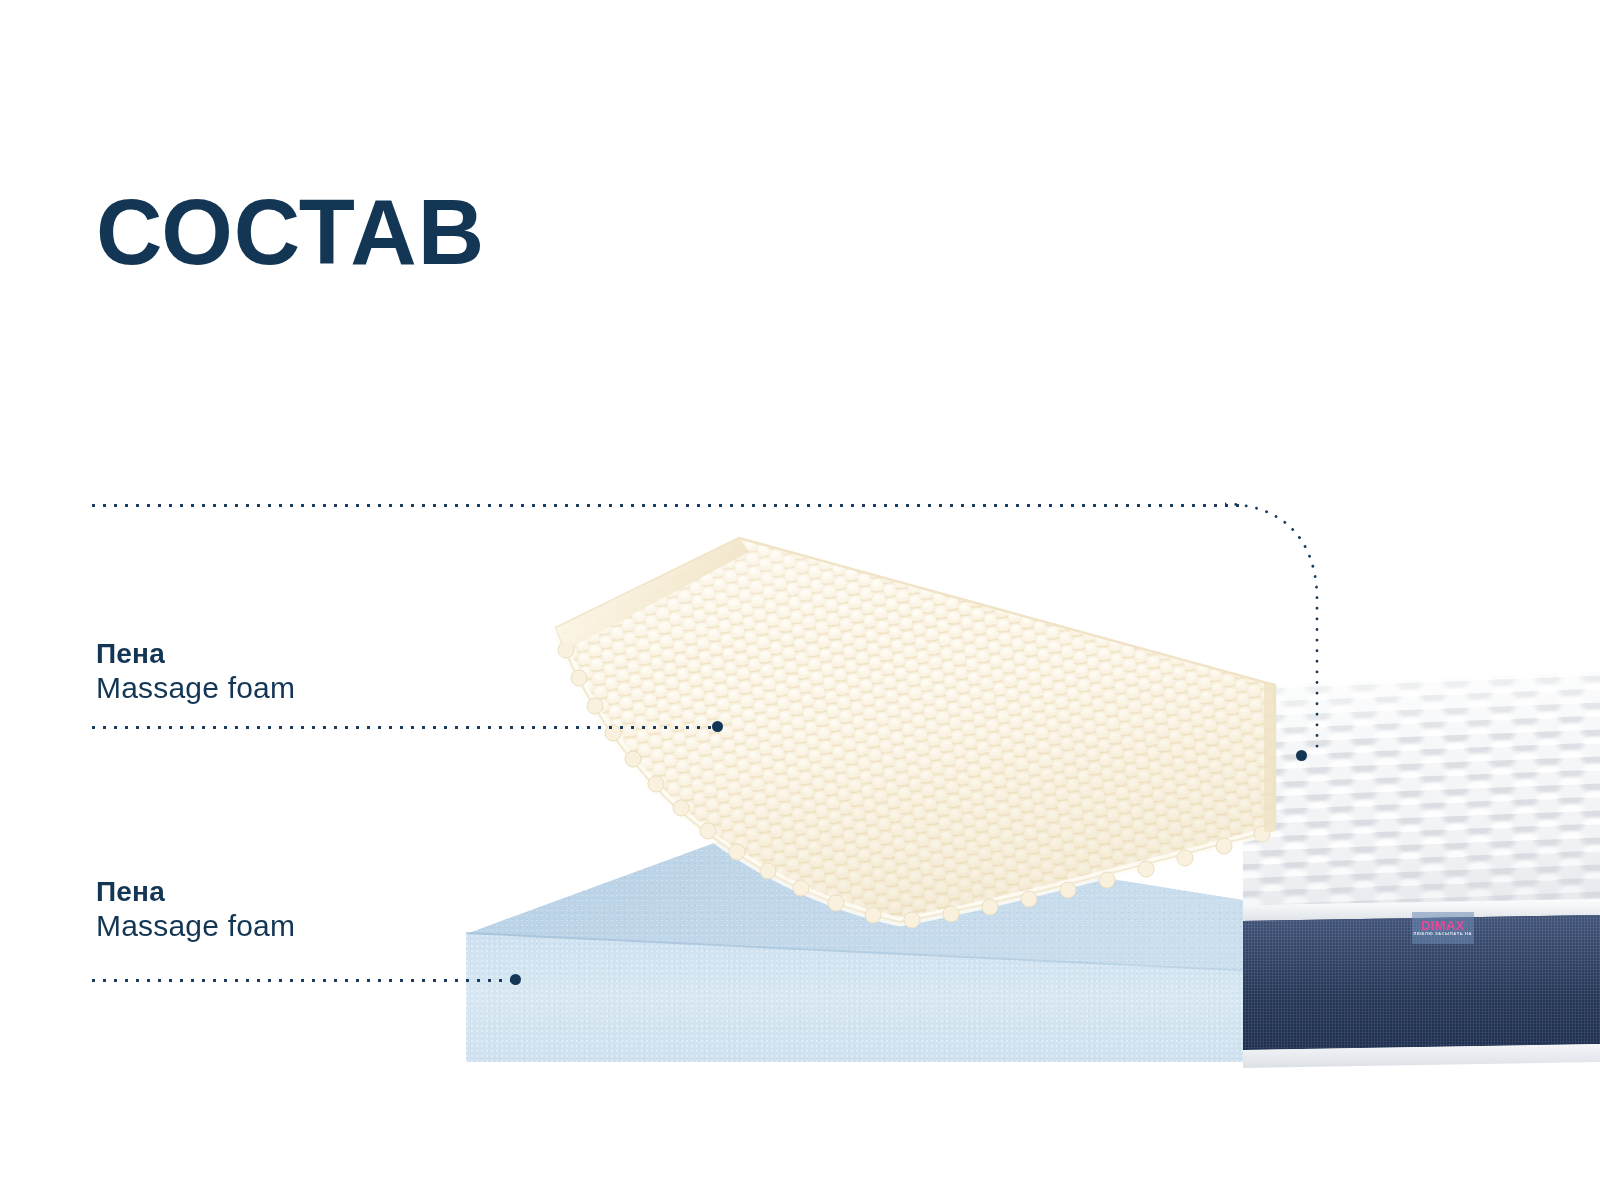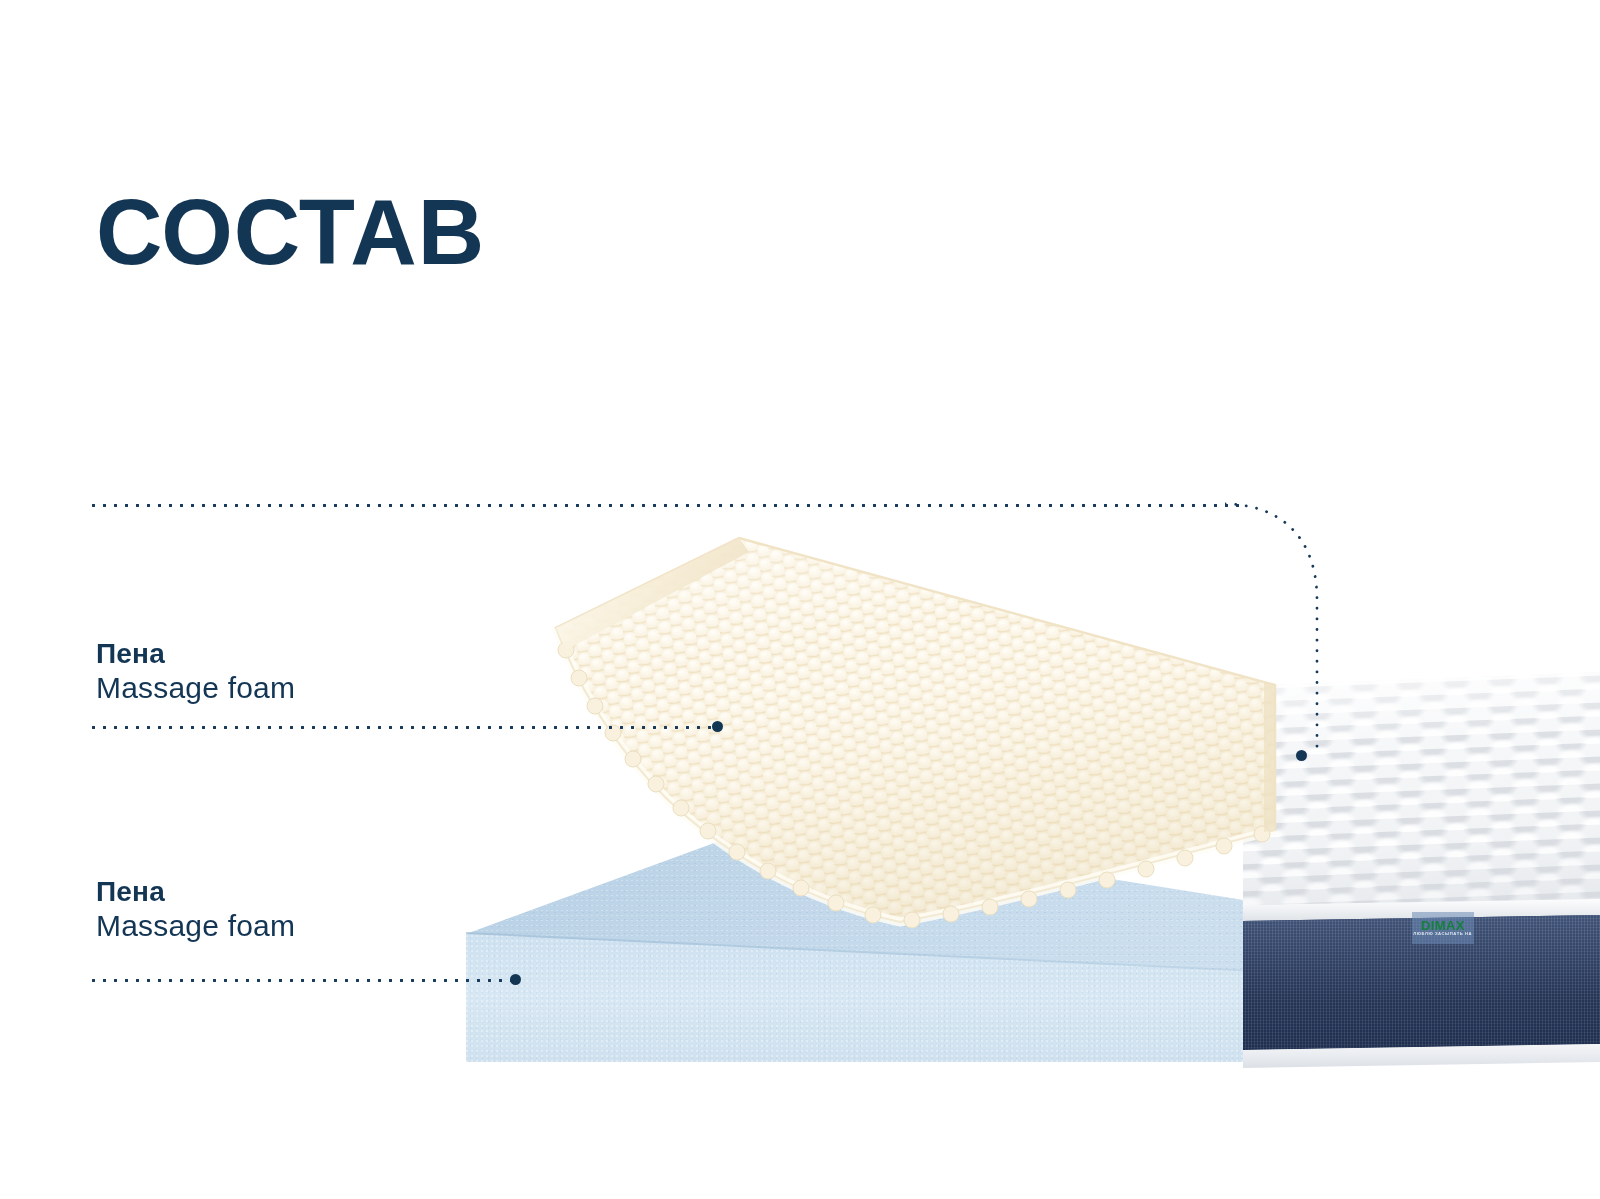--- a/index.html
+++ b/index.html
@@ -148,21 +148,21 @@
     position:absolute;
     left:1412px; top:912px;
     width:62px; height:32px;
     background:rgba(108,139,180,.55);
     display:flex; flex-direction:column;
     align-items:center; justify-content:center;
     gap:1px;
   }
   #dimax-name {
     font-size:13px; font-weight:700; letter-spacing:.4px;
-    color:#15803d; line-height:1;
+    color:#ec4899; line-height:1;
   }
   #dimax-tagline {
     font-size:3.6px; font-weight:600; letter-spacing:.5px;
     color:#dfe7f2; line-height:1;
     transform:scale(1.15);
   }
 
   
   #cover-piping-bottom {
     position:absolute;

